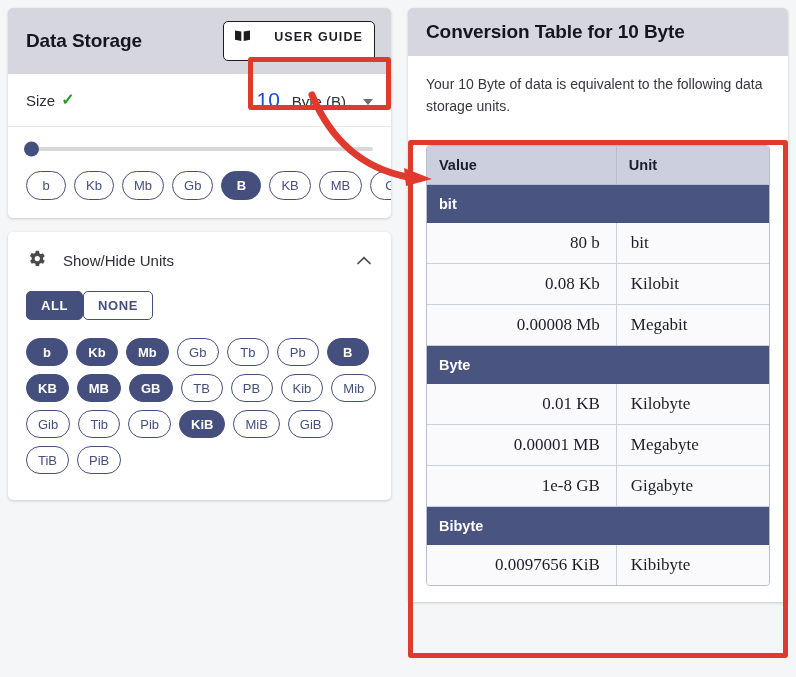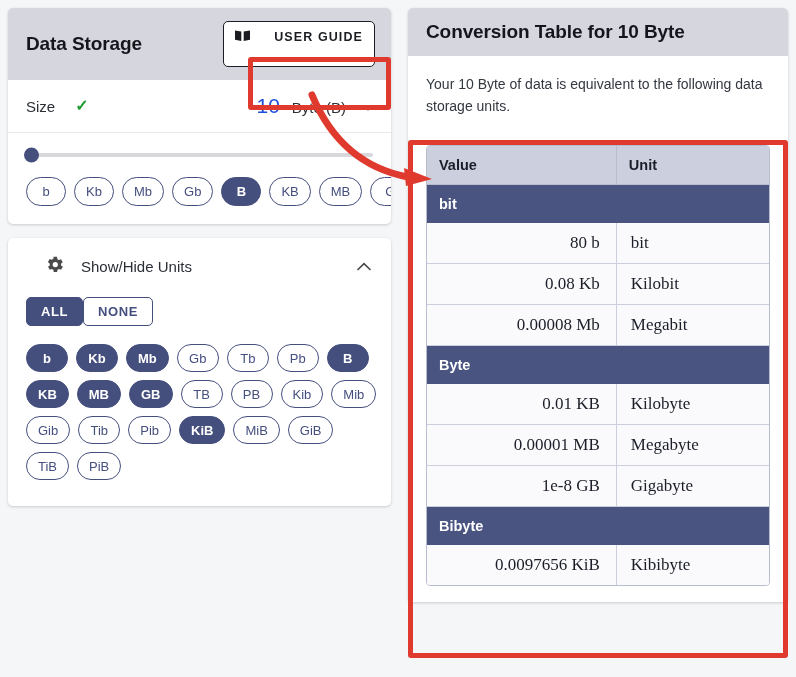--- a/index.html
+++ b/index.html
@@ -41,40 +41,40 @@
     width: 383px;
   }
 
   .user-guide-btn {
     display: flex;
     align-items: center;
     gap: 23px;
     background: #ffffff;
     border: 1.6px solid #1b1d22;
     border-radius: 5px;
-    padding: 6px 11px 20px 10px;
+    padding: 6px 11px 14px 10px;
     cursor: pointer;
   }
   .ug-label {
     font-size: 12.5px;
     font-weight: bold;
     letter-spacing: 1.1px;
     color: #1b1d22;
   }
 
   .size-row {
     display: flex;
     align-items: center;
     justify-content: space-between;
     padding: 14px 18px 14px 18px;
     border-bottom: 1px solid #e8e8ec;
     height: 53px;
   }
   .size-label {
-    display: flex; align-items: center; gap: 20px;
+    display: flex; align-items: center; gap: 6px;
     font-size: 15px; color: #2b2f36;
   }
   .check { color: #1f9b2f; font-size: 16px; font-weight: bold; line-height: 1; }
 
   .size-value-wrap {
     display: flex; align-items: baseline; gap: 12px;
   }
   .size-number { font-size: 21px; color: #1d4ed8; }
   .size-unit { font-size: 15px; color: #2b2f36; }
   .caret {
@@ -129,21 +129,21 @@
     background: #454f7e;
     border-color: #454f7e;
     color: #ffffff;
     font-weight: bold;
   }
 
   
   .units-card { margin-top: 14px; padding-bottom: 18px; }
   .units-head {
     display: flex; align-items: center;
-    padding: 16px 18px 10px 36px;
+    padding: 16px 18px 10px 18px;
     gap: 16px;
   }
   .units-title { font-size: 15px; color: #2b2f36; flex: 1; }
   .chev { width: 18px; height: 18px; }
 
   .allnone { display: flex; padding: 8px 18px 4px 18px; }
   .btn-sq {
     border: 1.5px solid #454f7e;
     border-radius: 5px;
     padding: 6px 14px;

